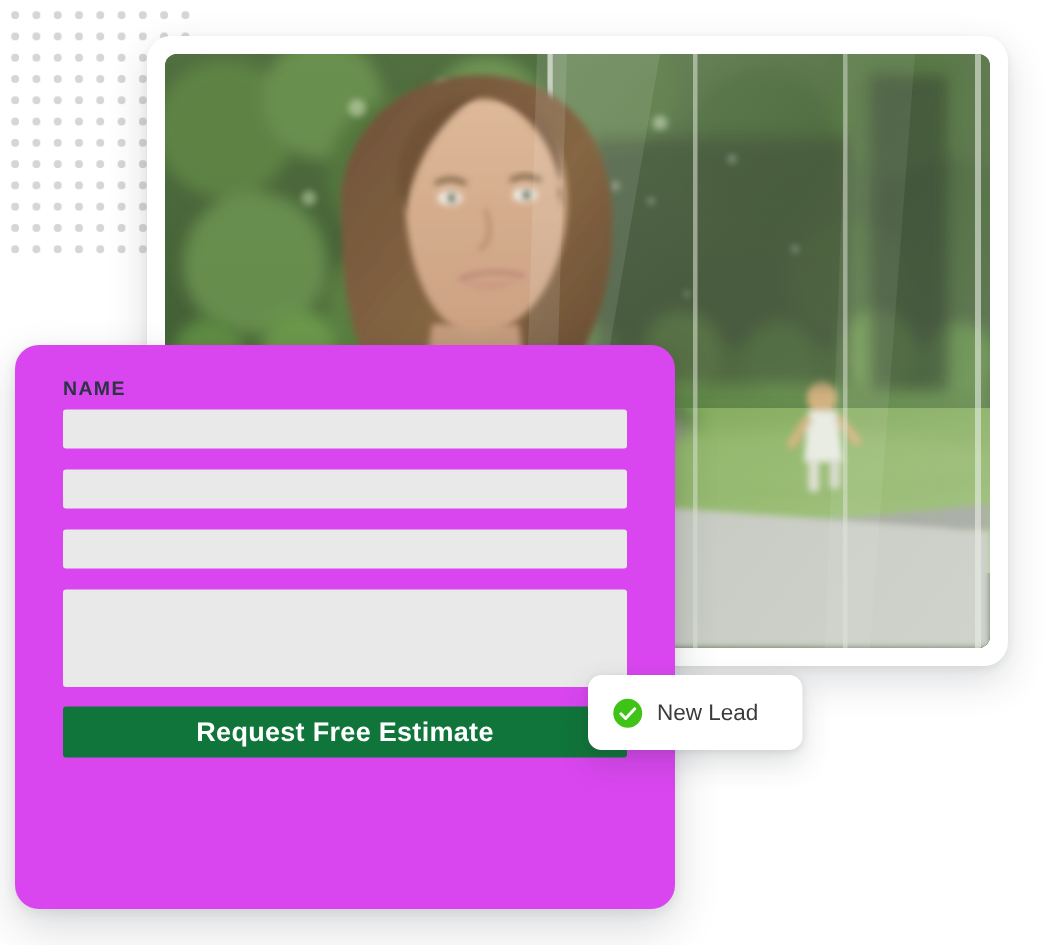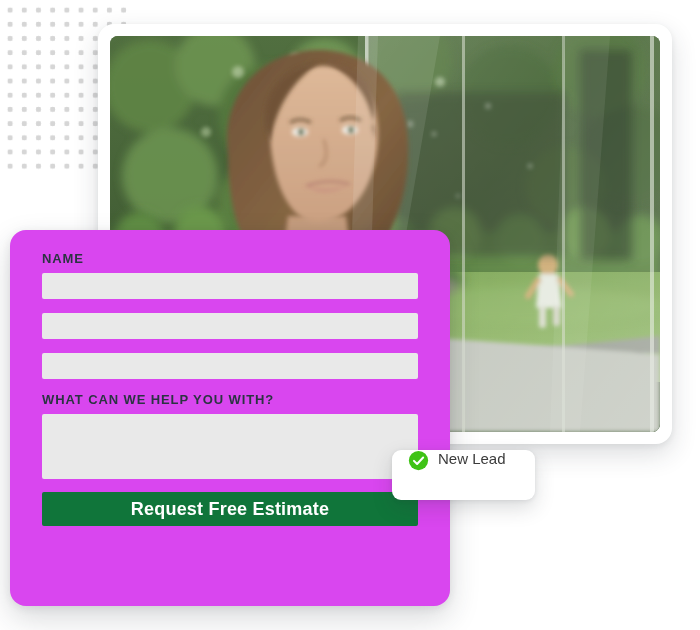--- a/index.html
+++ b/index.html
@@ -132,20 +132,21 @@
   .lead-toast {
     position: absolute;
     left: 392px;
     top: 450px;
     width: 143px;
     height: 50px;
     background: #ffffff;
     border-radius: 9px;
     box-shadow: 0 8px 20px rgba(40,45,55,0.17), 0 1px 4px rgba(40,45,55,0.10);
     display: flex;
+    align-items: center;
     gap: 9px;
     padding: 0 16px;
     box-sizing: border-box;
     z-index: 5;
   }
   .check-icon { width: 21px; height: 21px; flex: 0 0 21px; display: block; }
   .lead-label {
     font-size: 15px;
     color: #3b3b3b;
     font-family: "Liberation Sans", sans-serif;
@@ -358,21 +359,20 @@
 
 <div class="form-card">
 
   <label class="field-label">NAME</label>
   <input class="field-input" type="text" placeholder="" style="">
 
   <input class="field-input" type="text" placeholder="" style="">
 
   <input class="field-input" type="text" placeholder="" style="">
 
-  <label class="field-label">WHAT CAN WE HELP YOU WITH?</label>
   <textarea class="field-textarea" placeholder="" style=""></textarea>
 
   <button class="submit-button">Request Free Estimate</button>
 </div>
 
 <div class="lead-toast">
   <svg class="check-icon" viewBox="0 0 24 24">
     <circle cx="12" cy="12" r="11" fill="#3fc316"></circle>
     <path d="M6.8 12.4 L10.4 16 L17.3 8.6" fill="none" stroke="#ffffff" stroke-width="2.3" stroke-linecap="round" stroke-linejoin="round"></path>
   </svg>

